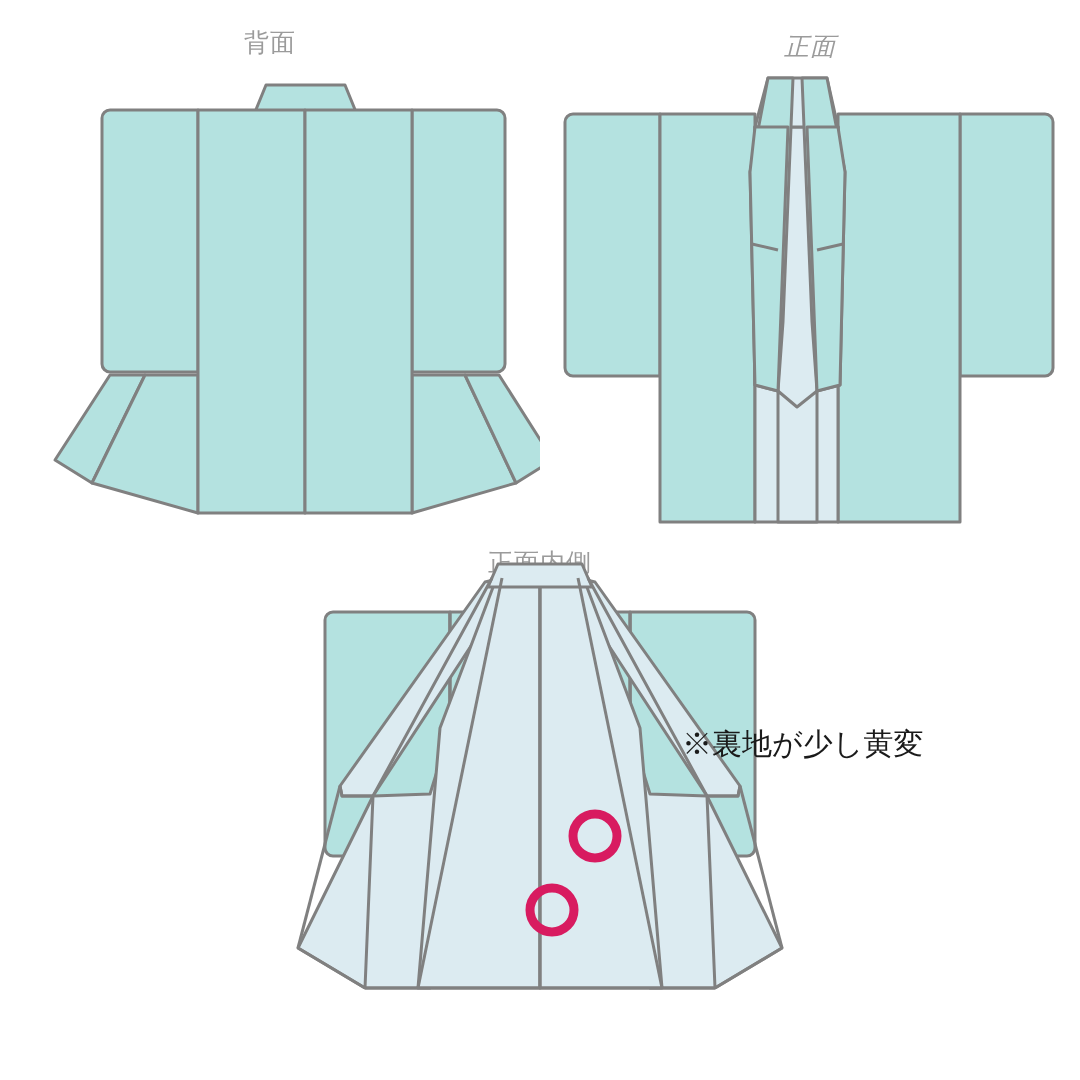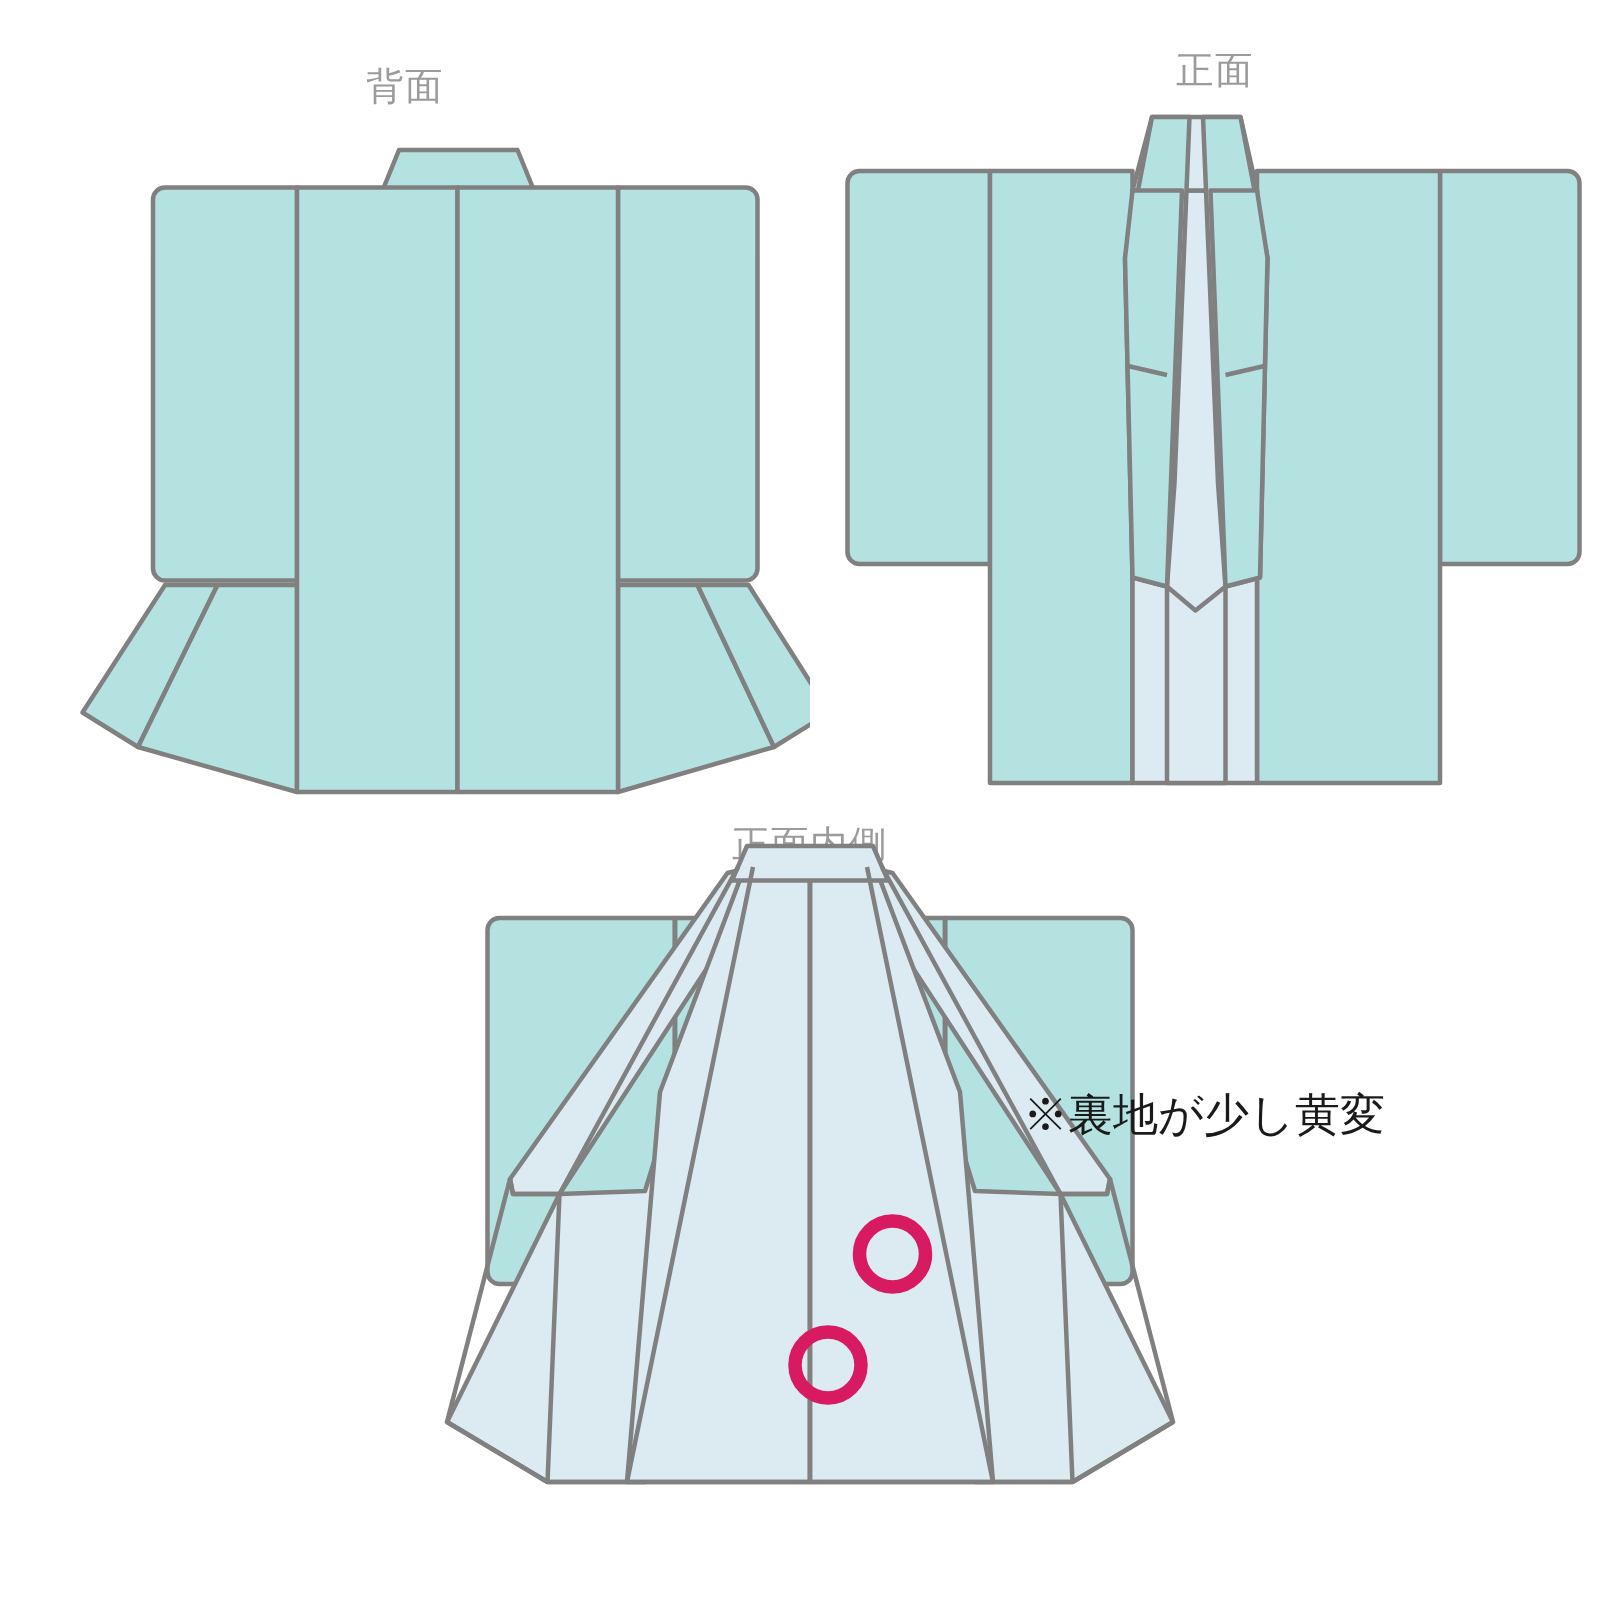--- a/index.html
+++ b/index.html
@@ -41,22 +41,22 @@
   .note {
     position: absolute;
     color: #1a1a1a;
     font-size: 30px;
     line-height: 36px;
     white-space: nowrap;
     letter-spacing: 0px;
     font-family: Liberation Serif, serif;
   }
   
-  #view-back   { left: 0px;   top: 43px;  width: 540px; height: 520px; }
-  #view-front  { left: 540px; top: 32px;  width: 540px; height: 520px; }
+  #view-back   { left: 0px;   top: 28px;  width: 540px; height: 520px; }
+  #view-front  { left: 540px; top: 32px;  width: 540px; height: 520px; font-style: italic; }
   #view-inside { left: 270px; top: 548px; width: 540px; height: 520px; }
 </style>
 </head>
 <body>
 
 <div id="stage">
 
   <div class="panel" id="view-back">
     <div class="panel-title">背面</div>
 

